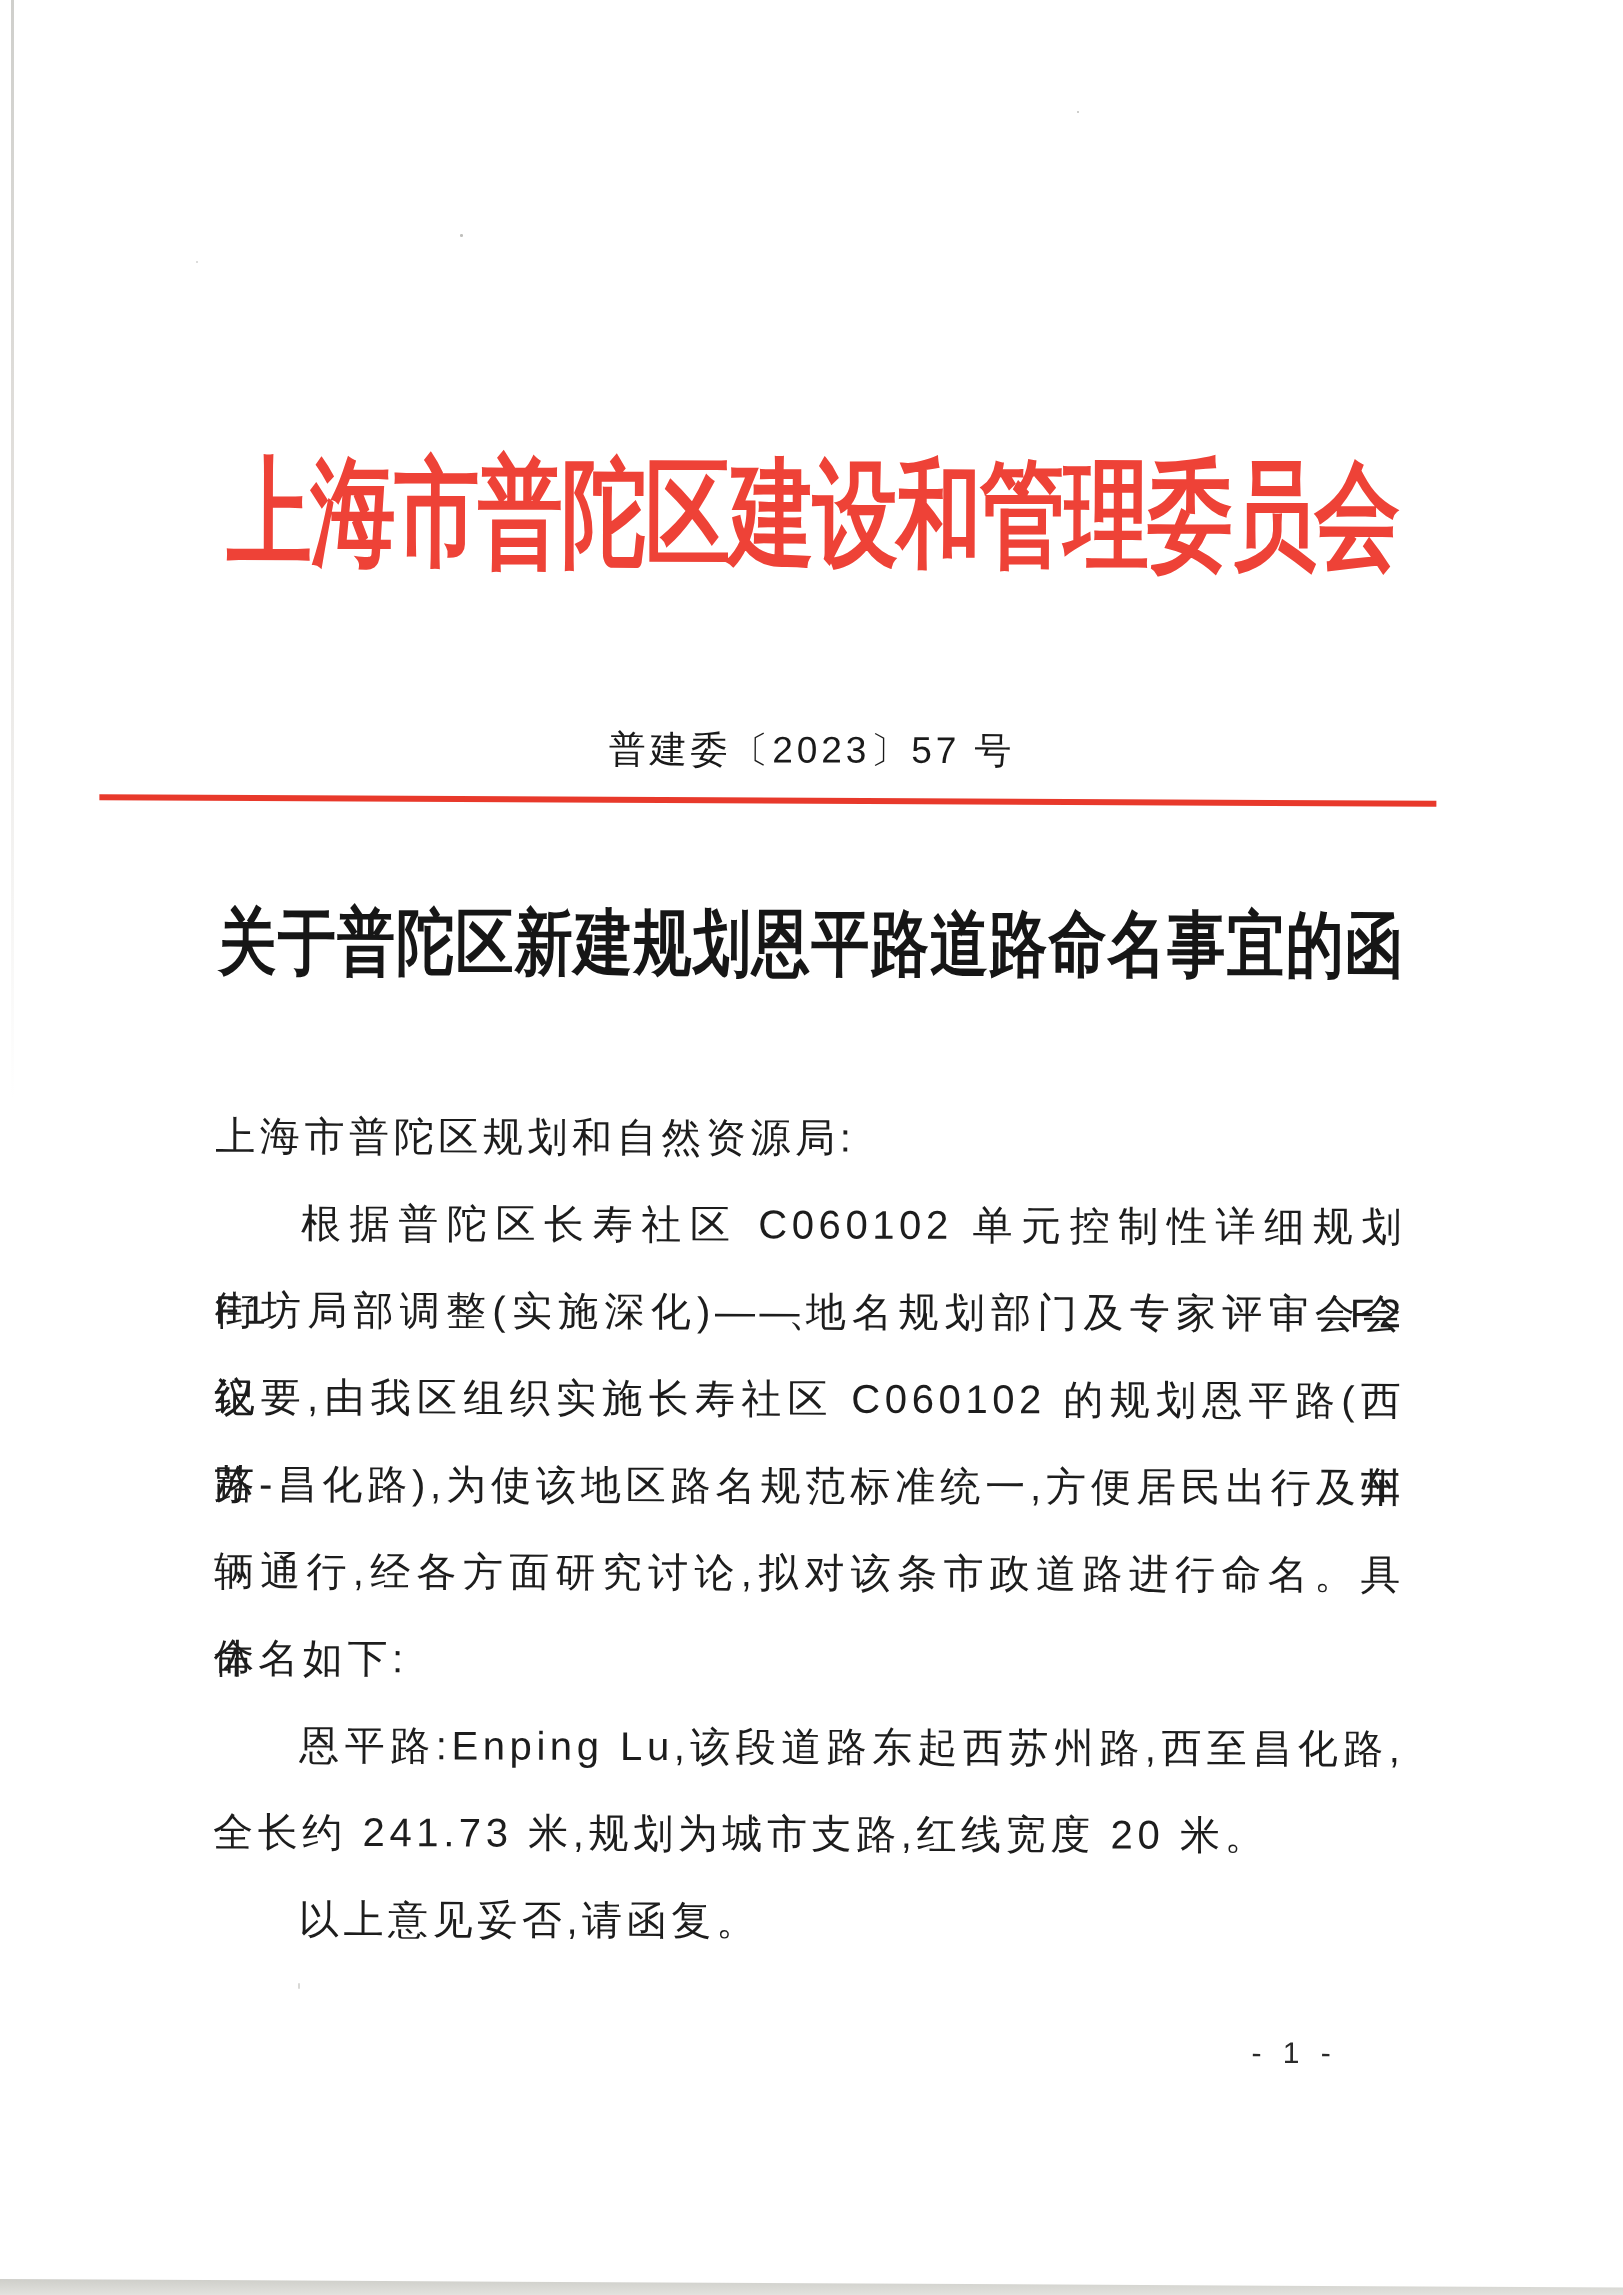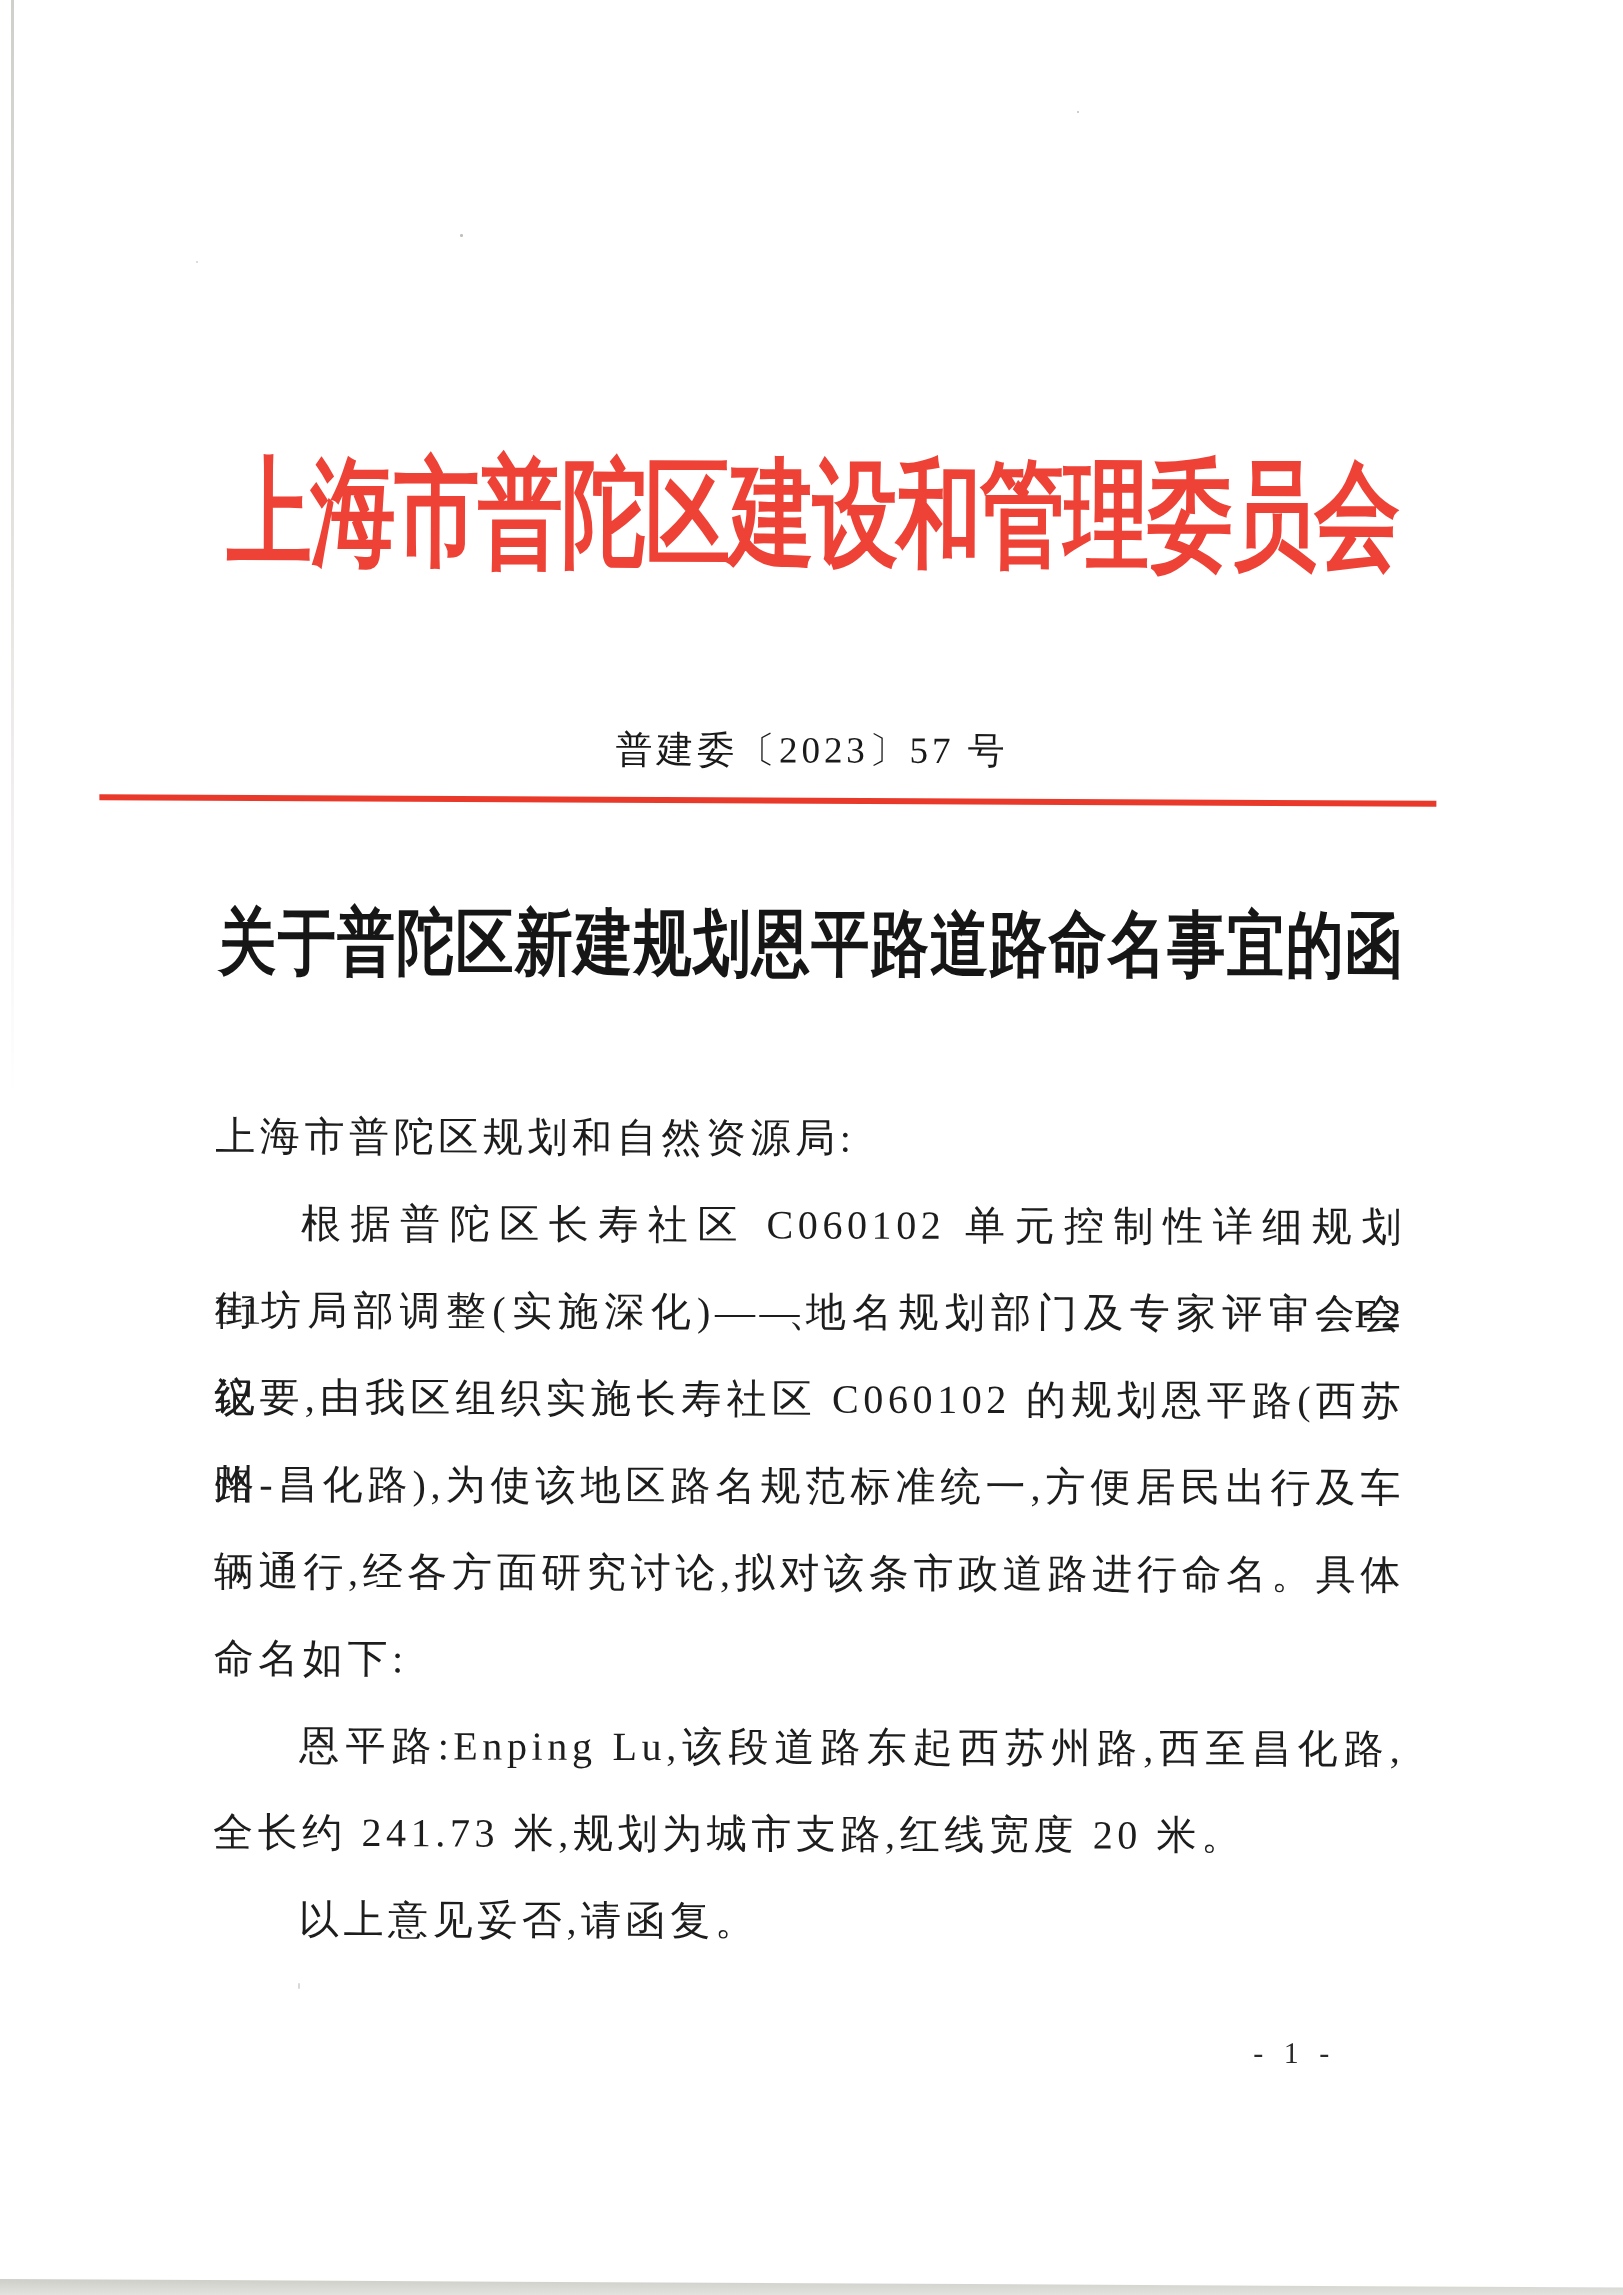--- a/index.html
+++ b/index.html
@@ -1,20 +1,20 @@
 <!DOCTYPE html>
 <html style="font-size:10.5px"><head>
 <meta charset="utf-8">
 <style>
   * { margin:0; padding:0; box-sizing:border-box; }
   html,body { width:1623px; height:2295px; background:#ffffff; }
   .page {
     position:relative; width:1623px; height:2295px;
     background:#ffffff; overflow:hidden;
-    font-family:Liberation Serif, serif;
+    font-family:Liberation Sans, sans-serif;
     color:#1d1d1d;
   }
   .scan-rotate { position:absolute; inset:0; transform:rotate(0.18deg); transform-origin:40% 40%; }
 
   
   .letterhead {
     position:absolute; top:457px; left:0; width:100%; height:144px;
     text-align:center; white-space:nowrap;
   }
   .letterhead .stretch {

